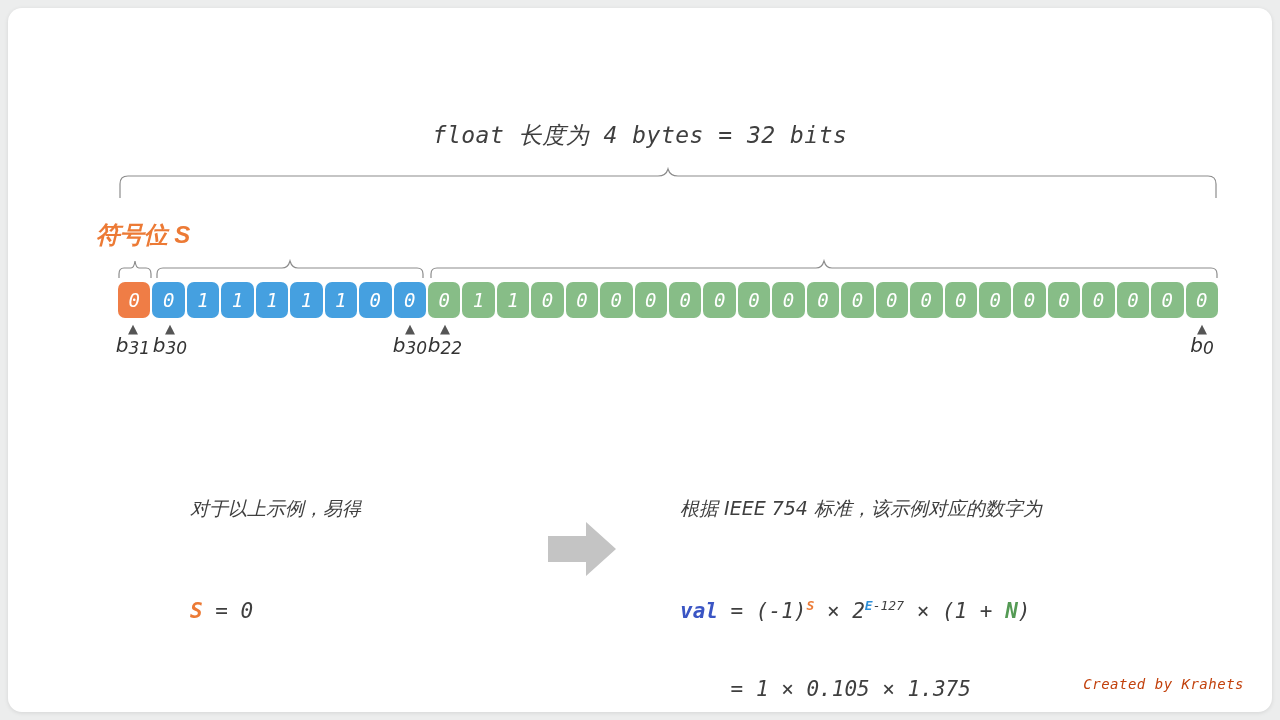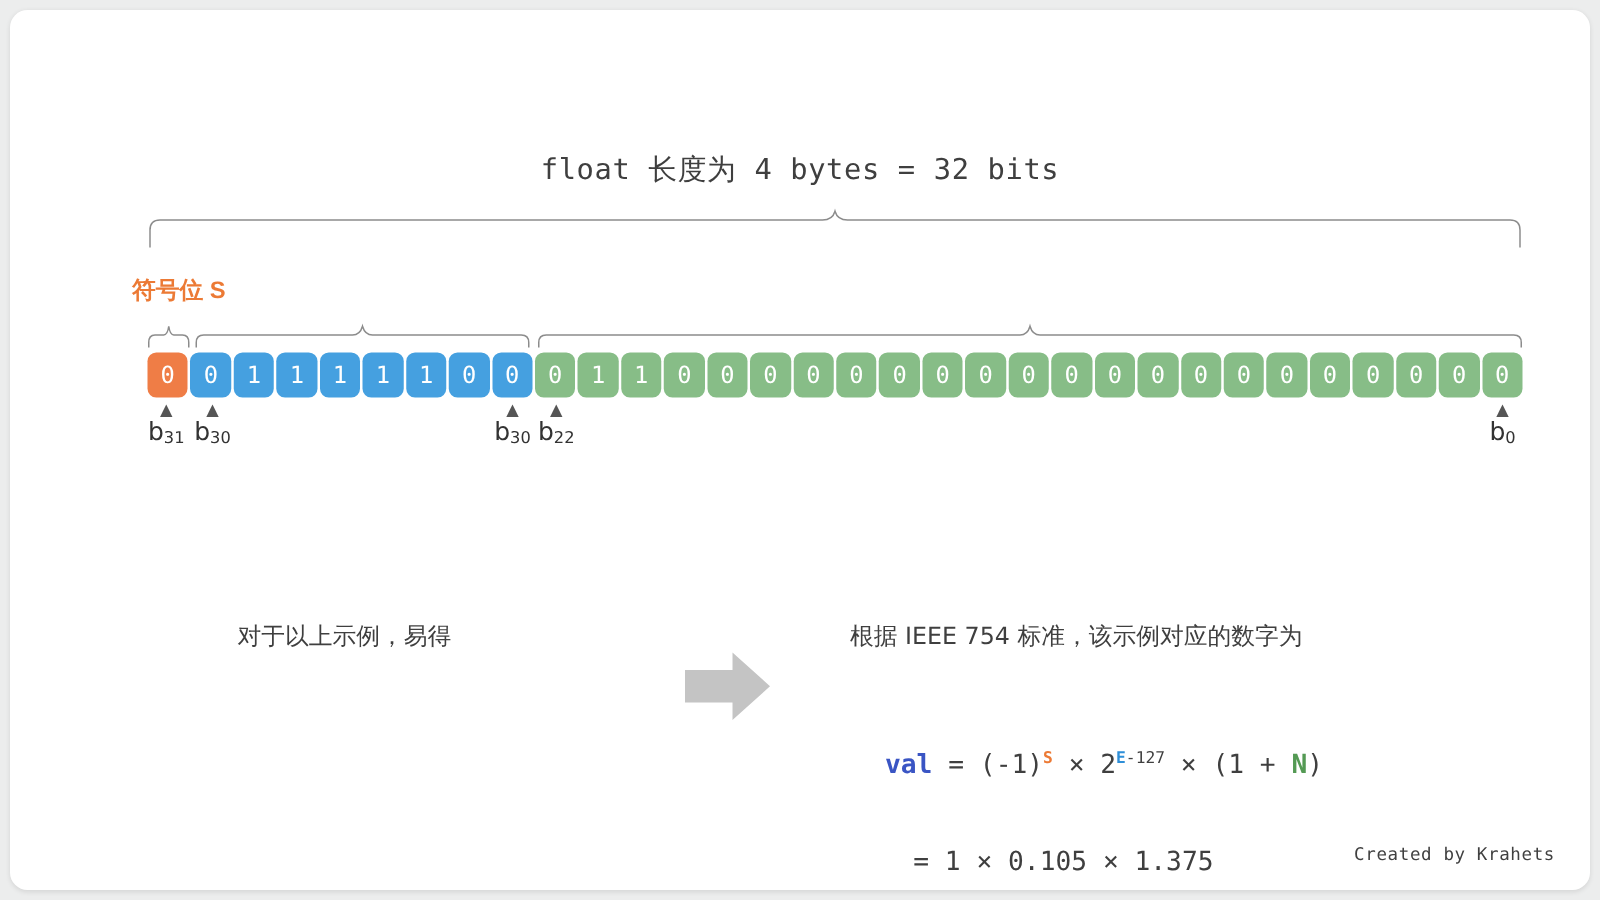--- a/index.html
+++ b/index.html
@@ -16,20 +16,21 @@
   .page {
     position: absolute;
     left: 8px;
     top: 8px;
     width: 1264px;
     height: 704px;
     background: #ffffff;
     border-radius: 14px;
     box-shadow: 0 1px 4px rgba(0,0,0,0.10);
     overflow: hidden;
+    font-style: italic;
   }
 
   
   .title {
     position: absolute;
     left: 0;
     top: 112px;
     width: 1264px;
     text-align: center;
     font-family: "DejaVu Sans Mono", "Liberation Mono", monospace;
@@ -39,29 +40,29 @@
     white-space: pre;
   }
 
   
   .brace { position: absolute; }
   .brace svg { display: block; overflow: visible; }
 
   
   .grp-label {
     position: absolute;
-    font-size: 19px;
+    font-size: 24px;
     font-weight: bold;
     white-space: pre;
     text-align: center;
   }
   .c-sign { color: #ec7a35; }
   .c-exp  { color: #2e8fd8; }
   .c-frac { color: #549a54; }
-  .c-val  { color: #3a55c4; margin-left: 28px; }
+  .c-val  { color: #3a55c4; }
 
   
   #bit-strip {
     position: absolute;
     left: 110px;
     top: 274px;
     width: 1100px;
     height: 36px;
     display: flex;
     gap: 2px;
@@ -97,21 +98,21 @@
     color: #555;
   }
   .tick .lbl {
     display: block;
     font-family: "DejaVu Sans", "Liberation Sans", sans-serif;
     font-size: 20px;
     line-height: 22px;
     color: #333;
   }
   .tick .lbl sub {
-    font-size: 13px;
+    font-size: 17px;
     vertical-align: baseline;
     position: relative;
     top: 2px;
   }
 
   
   .expl {
     position: absolute;
     white-space: pre;
   }
@@ -138,21 +139,21 @@
   
   #flow-arrow { position: absolute; left: 540px; top: 512px; }
 
   
   .credit {
     position: absolute;
     right: 28px;
     bottom: 20px;
     font-family: "DejaVu Sans Mono", "Liberation Mono", monospace;
     font-size: 14px;
-    color: #404040;
+    color: #c2410c;
     letter-spacing: 0.5px;
     white-space: pre;
   }
 </style>
 </head>
 <body>
 
 <div class="page">
 
   <div class="title">float 长度为 4 bytes = 32 bits</div>
@@ -234,20 +235,21 @@
     <span class="caret">▲</span>
     <span class="lbl"><span>b</span><sub>22</sub></span>
   </div>
   <div class="tick" style="left:1172px; top:316px; width:44px;">
     <span class="caret">▲</span>
     <span class="lbl"><span>b</span><sub>0</sub></span>
   </div>
 
   <div class="expl" style="left:182px; top:452px;">
     <div class="head">对于以上示例，易得</div>
+    <div class="mono-line"><b class="c-sign">S</b><span> = 0</span></div>
     
   </div>
 
   <div id="flow-arrow">
     <svg width="70" height="58" viewBox="0 0 70 58">
       <path d="M0,16 L38,16 L38,2 L68,29 L38,56 L38,42 L0,42 Z" fill="#c4c4c4"></path>
     </svg>
   </div>
 
   <div class="expl" style="left:672px; top:452px;">

